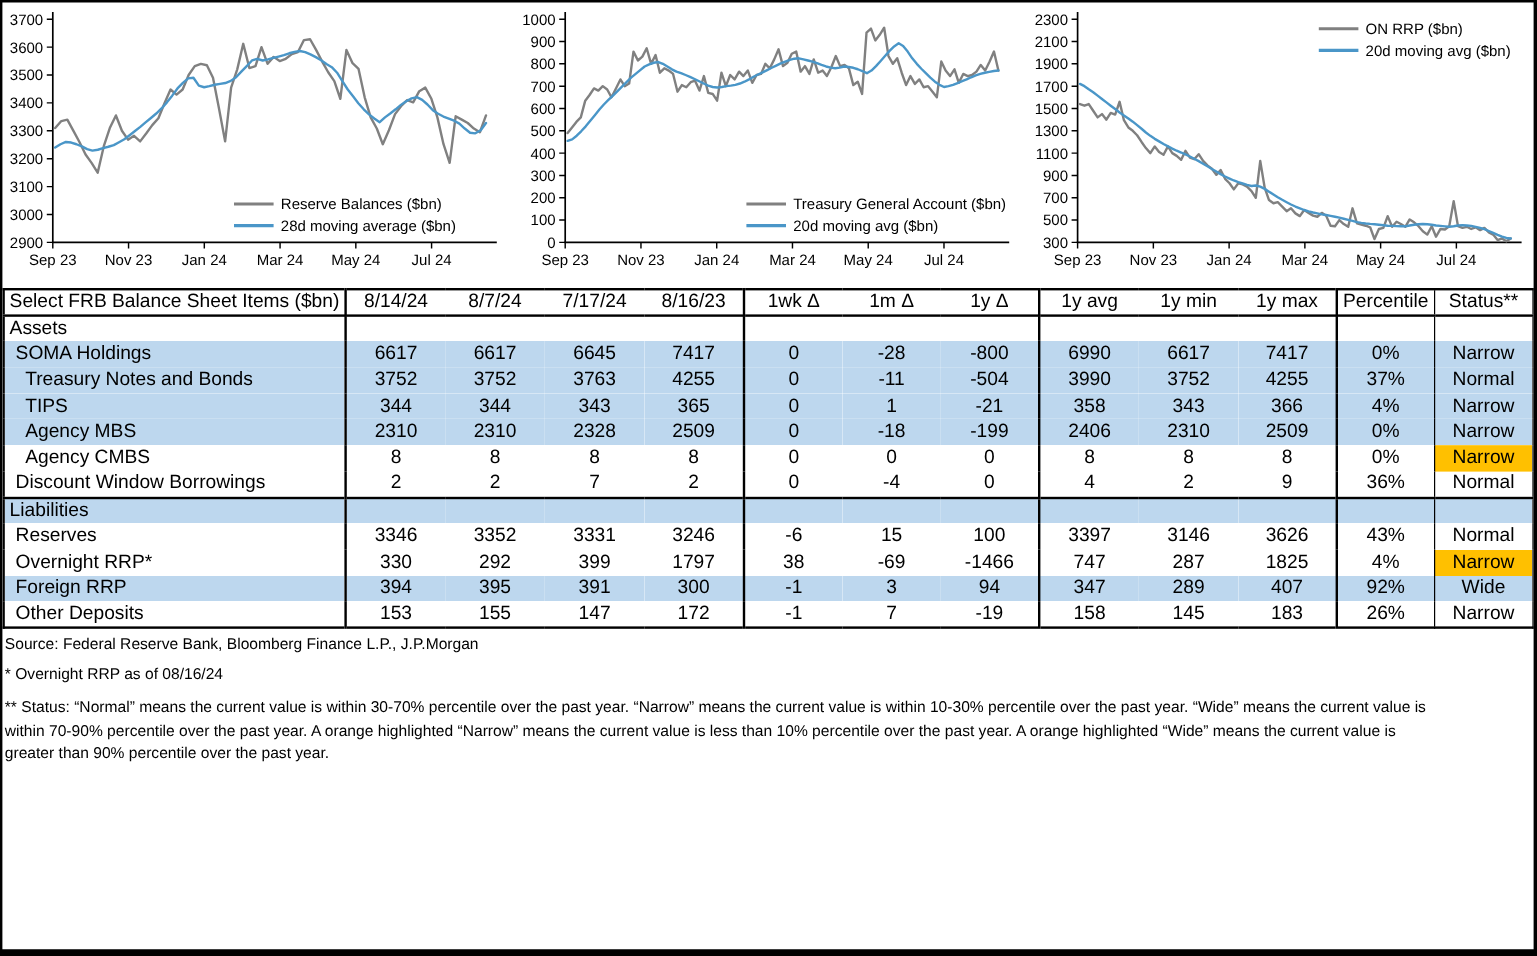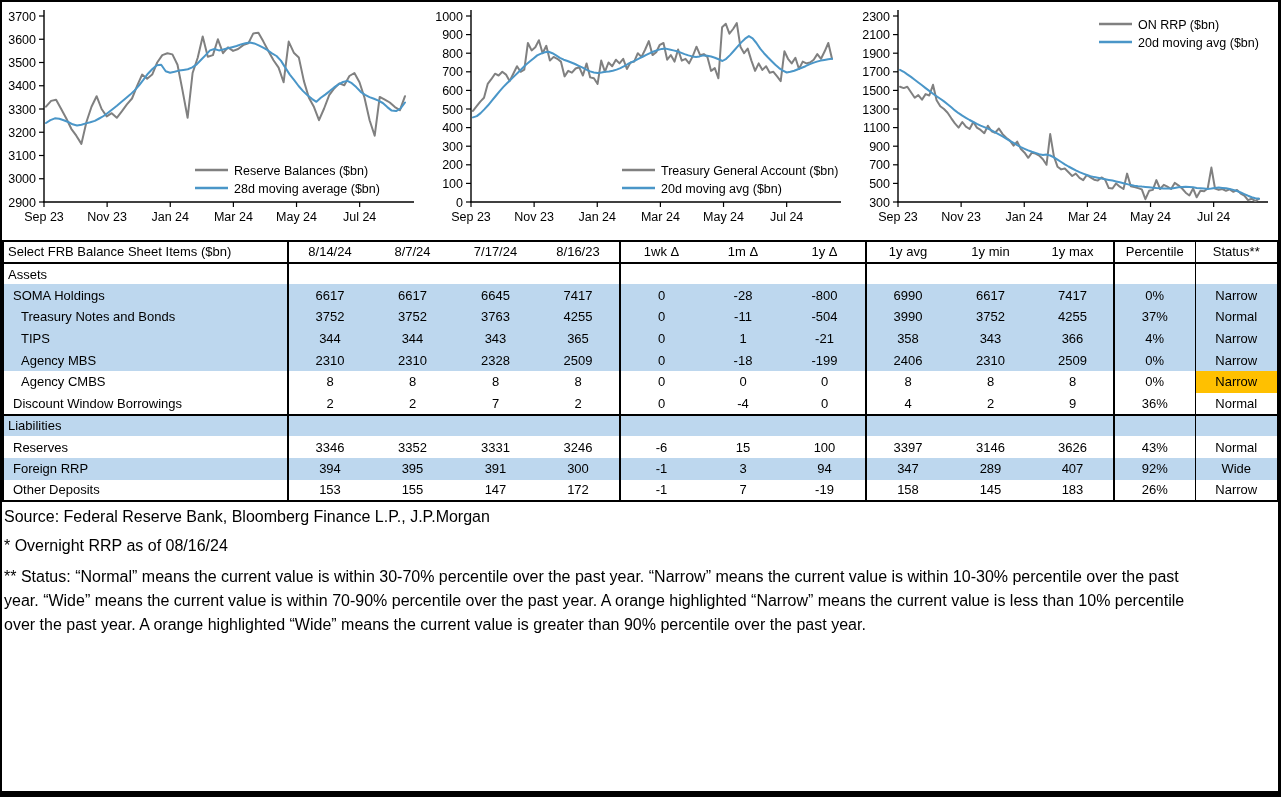--- a/index.html
+++ b/index.html
@@ -6,35 +6,35 @@
   html,body { width:1281px; height:797px; background:#fff; font-family:"Liberation Sans","DejaVu Sans",sans-serif; }
   .page {
     width:1281px; height:797px; background:#fff; overflow:hidden;
     border-top:2px solid #000; border-left:2px solid #000;
     border-right:3px solid #000; border-bottom:6px solid #000;
   }
   .charts-row { display:flex; width:100%; height:238px; }
   .chart-box { width:427px; height:238px; position:relative; }
   .chart-box svg { display:block; }
   .tick { font-size:12.5px; fill:#000; font-family:"Liberation Sans",sans-serif; }
-  table.bs { border-collapse:collapse; table-layout:fixed; width:1275px; border:2px solid #000; font-size:13px; }
+  table.bs { border-collapse:collapse; table-layout:fixed; width:1275px; border:2px solid #000; font-size:16px; }
   table.bs th, table.bs td { height:21.7px; padding:0 3px; overflow:hidden; white-space:nowrap; font-weight:normal; }
   table.bs thead th { border-bottom:2px solid #000; }
   table.bs .num { text-align:center; }
   table.bs .lbl { text-align:left; }
   td.gb, th.gb { border-right:2px solid #000; }
   td.tb, th.tb { border-right:1px solid #000; }
   tr.shaded td { background:#BDD7EE; }
   tr.section td { font-weight:normal; }
   tr.thicktop td { border-top:2px solid #000; }
   td.hl { background:#FFC000; }
   .ind1 { padding-left:9px !important; }
   .ind2 { padding-left:17px !important; }
   .ind0 { padding-left:4px !important; }
-  .footnotes { width:1195px; font-size:16px; color:#000; padding:5px 2px 0 2px; line-height:1.25; }
+  .footnotes { width:1195px; font-size:13px; color:#000; padding:5px 2px 0 2px; line-height:1.25; }
   .footnotes p { margin:0 0 9px 0; }
   .fn-status { line-height:1.5; margin-bottom:0 !important; }
 </style>
 </head>
 <body>
 
 <div class="page">
 
   <div class="charts-row">
     <div class="chart-box">
@@ -335,20 +335,35 @@
           <td class="num gb">3246</td>
           <td class="num">-6</td>
           <td class="num">15</td>
           <td class="num gb">100</td>
           <td class="num">3397</td>
           <td class="num">3146</td>
           <td class="num gb">3626</td>
           <td class="num tb">43%</td>
           <td class="num">Normal</td>
         </tr>
+        <tr>
+          <td class="lbl gb ind1">Overnight RRP*</td>
+          <td class="num">330</td>
+          <td class="num">292</td>
+          <td class="num">399</td>
+          <td class="num gb">1797</td>
+          <td class="num">38</td>
+          <td class="num">-69</td>
+          <td class="num gb">-1466</td>
+          <td class="num">747</td>
+          <td class="num">287</td>
+          <td class="num gb">1825</td>
+          <td class="num tb">4%</td>
+          <td class="num hl">Narrow</td>
+        </tr>
         <tr class="shaded">
           <td class="lbl gb ind1">Foreign RRP</td>
           <td class="num">394</td>
           <td class="num">395</td>
           <td class="num">391</td>
           <td class="num gb">300</td>
           <td class="num">-1</td>
           <td class="num">3</td>
           <td class="num gb">94</td>
           <td class="num">347</td>

